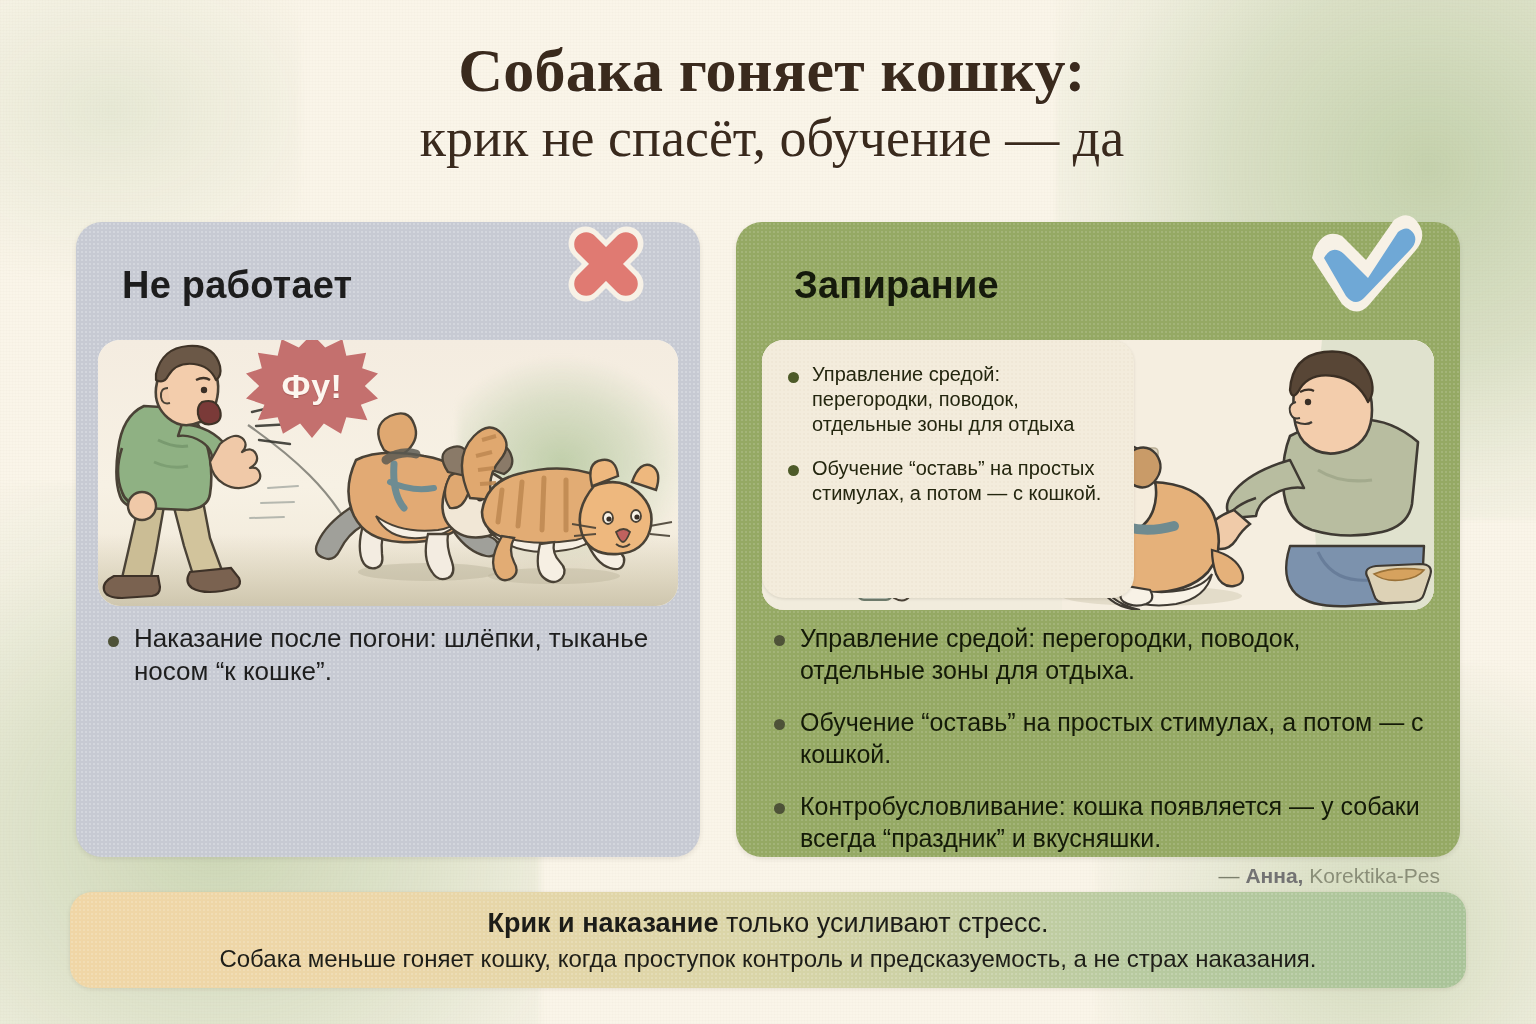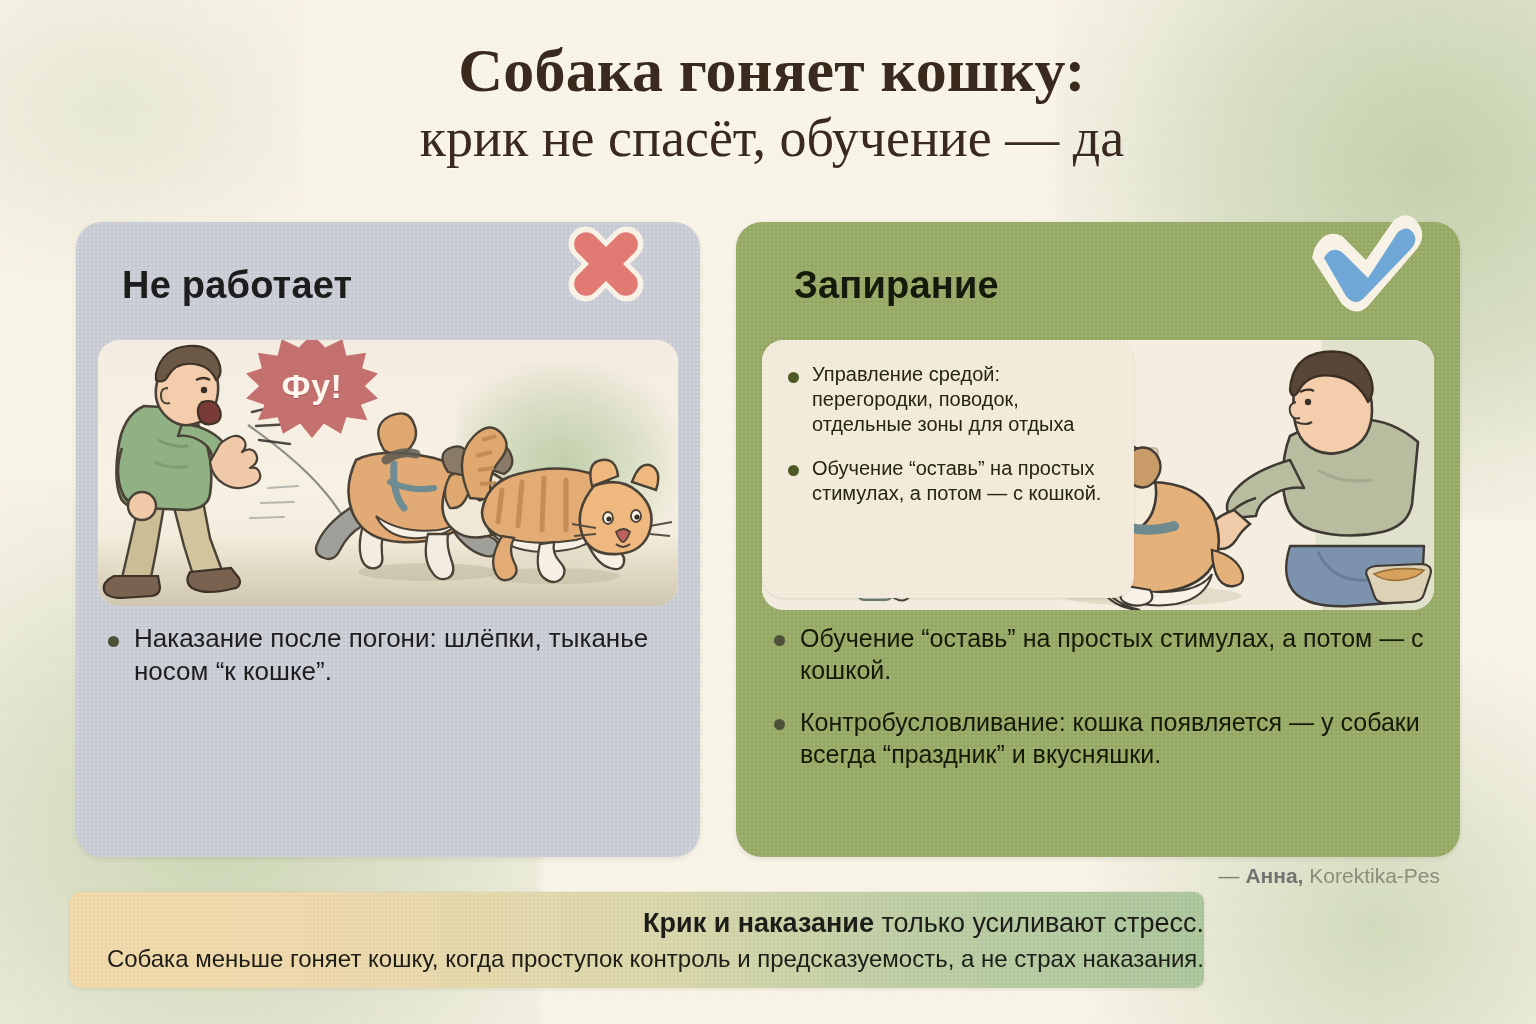--- a/index.html
+++ b/index.html
@@ -193,29 +193,29 @@
   .attribution {
     position: absolute; top: 864px; right: 96px;
     font-size: 21px; color: #5b5f50; z-index: 6;
   }
   .attribution .dash { color: #7b7f6c; }
   .attribution .name { color: #737373; font-weight: bold; }
   .attribution .brand { color: #8a8e78; }
 
   
   .banner {
-    position: absolute; left: 70px; top: 892px; width: 1134px; height: 96px;
-    border-radius: 10px;
+    position: absolute; left: 70px; top: 892px; width: 1396px; height: 96px;
+    border-radius: 22px;
     background: linear-gradient(90deg, #f0d6a6 0%, #ecd6a8 22%, #d9d5a8 50%, #b8caa0 76%, #a9c398 100%);
     background-image:
       radial-gradient(rgba(255,255,255,0.16) 1px, rgba(0,0,0,0) 1px),
       linear-gradient(90deg, #f0d6a6 0%, #ecd6a8 22%, #d9d5a8 50%, #b8caa0 76%, #a9c398 100%);
     background-size: 4px 4px, 100% 100%;
     display: flex; flex-direction: column;
-    align-items: flex-end; justify-content: center;
+    align-items: center; justify-content: center;
     z-index: 6;
     box-shadow: 0 1px 4px rgba(70,60,35,0.12);
   }
   .banner-line1 { font-size: 27px; color: #1c1c18; margin-bottom: 6px; }
   .banner-line1 b { font-weight: bold; }
   .banner-line2 { font-size: 24px; color: #1e1e18; }
 
   
   svg.art { position: absolute; inset: 0; width: 100%; height: 100%; }
 </style>
@@ -530,20 +530,21 @@
       </div>
 
       <div class="overlay-box">
         <ul class="blist">
           <li>Управление средой: перегородки, поводок, отдельные зоны для отдыха</li>
           <li>Обучение “оставь” на простых стимулах, а потом — с кошкой.</li>
         </ul>
       </div>
 
       <ul class="blist good-list">
+        <li>Управление средой: перегородки, поводок, отдельные зоны для отдыха.</li>
         <li>Обучение “оставь” на простых стимулах, а потом — с кошкой.</li>
         <li>Контробусловливание: кошка появляется — у собаки всегда “праздник” и вкусняшки.</li>
       </ul>
     </div>
   </div>
 
   <div class="attribution">
     <span class="dash">—</span>
     <span class="name">Анна,</span>
     <span class="brand">Korektika-Pes</span>

